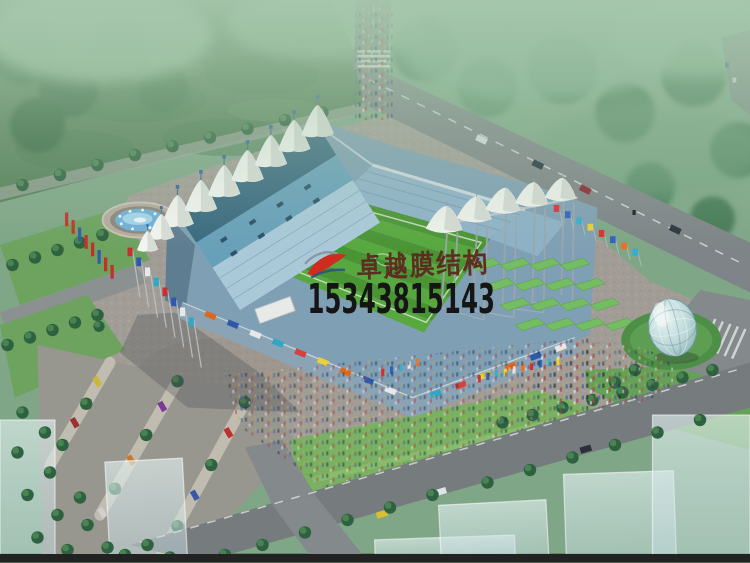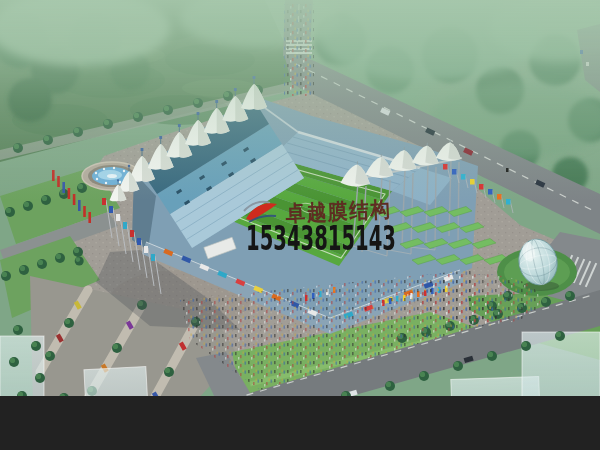--- a/index.html
+++ b/index.html
@@ -1,16 +1,16 @@
 <!DOCTYPE html>
 <html><head>
 <meta charset="utf-8">
 <style>
   html,body{margin:0;padding:0;background:#222;}
-  .stage{position:relative;width:600px;height:396px;overflow:hidden;
+  .stage{position:relative;width:600px;height:443px;overflow:hidden;
          font-family:"DejaVu Sans","Liberation Sans",sans-serif;}
   .stage svg{display:block;width:600px;height:450px;}
   text{font-family:"DejaVu Sans","Liberation Sans",sans-serif;}
 </style>
 </head>
 <body>
 
 <div class="stage">
 <svg viewBox="0 0 600 450" xmlns="http://www.w3.org/2000/svg">
   <defs>

